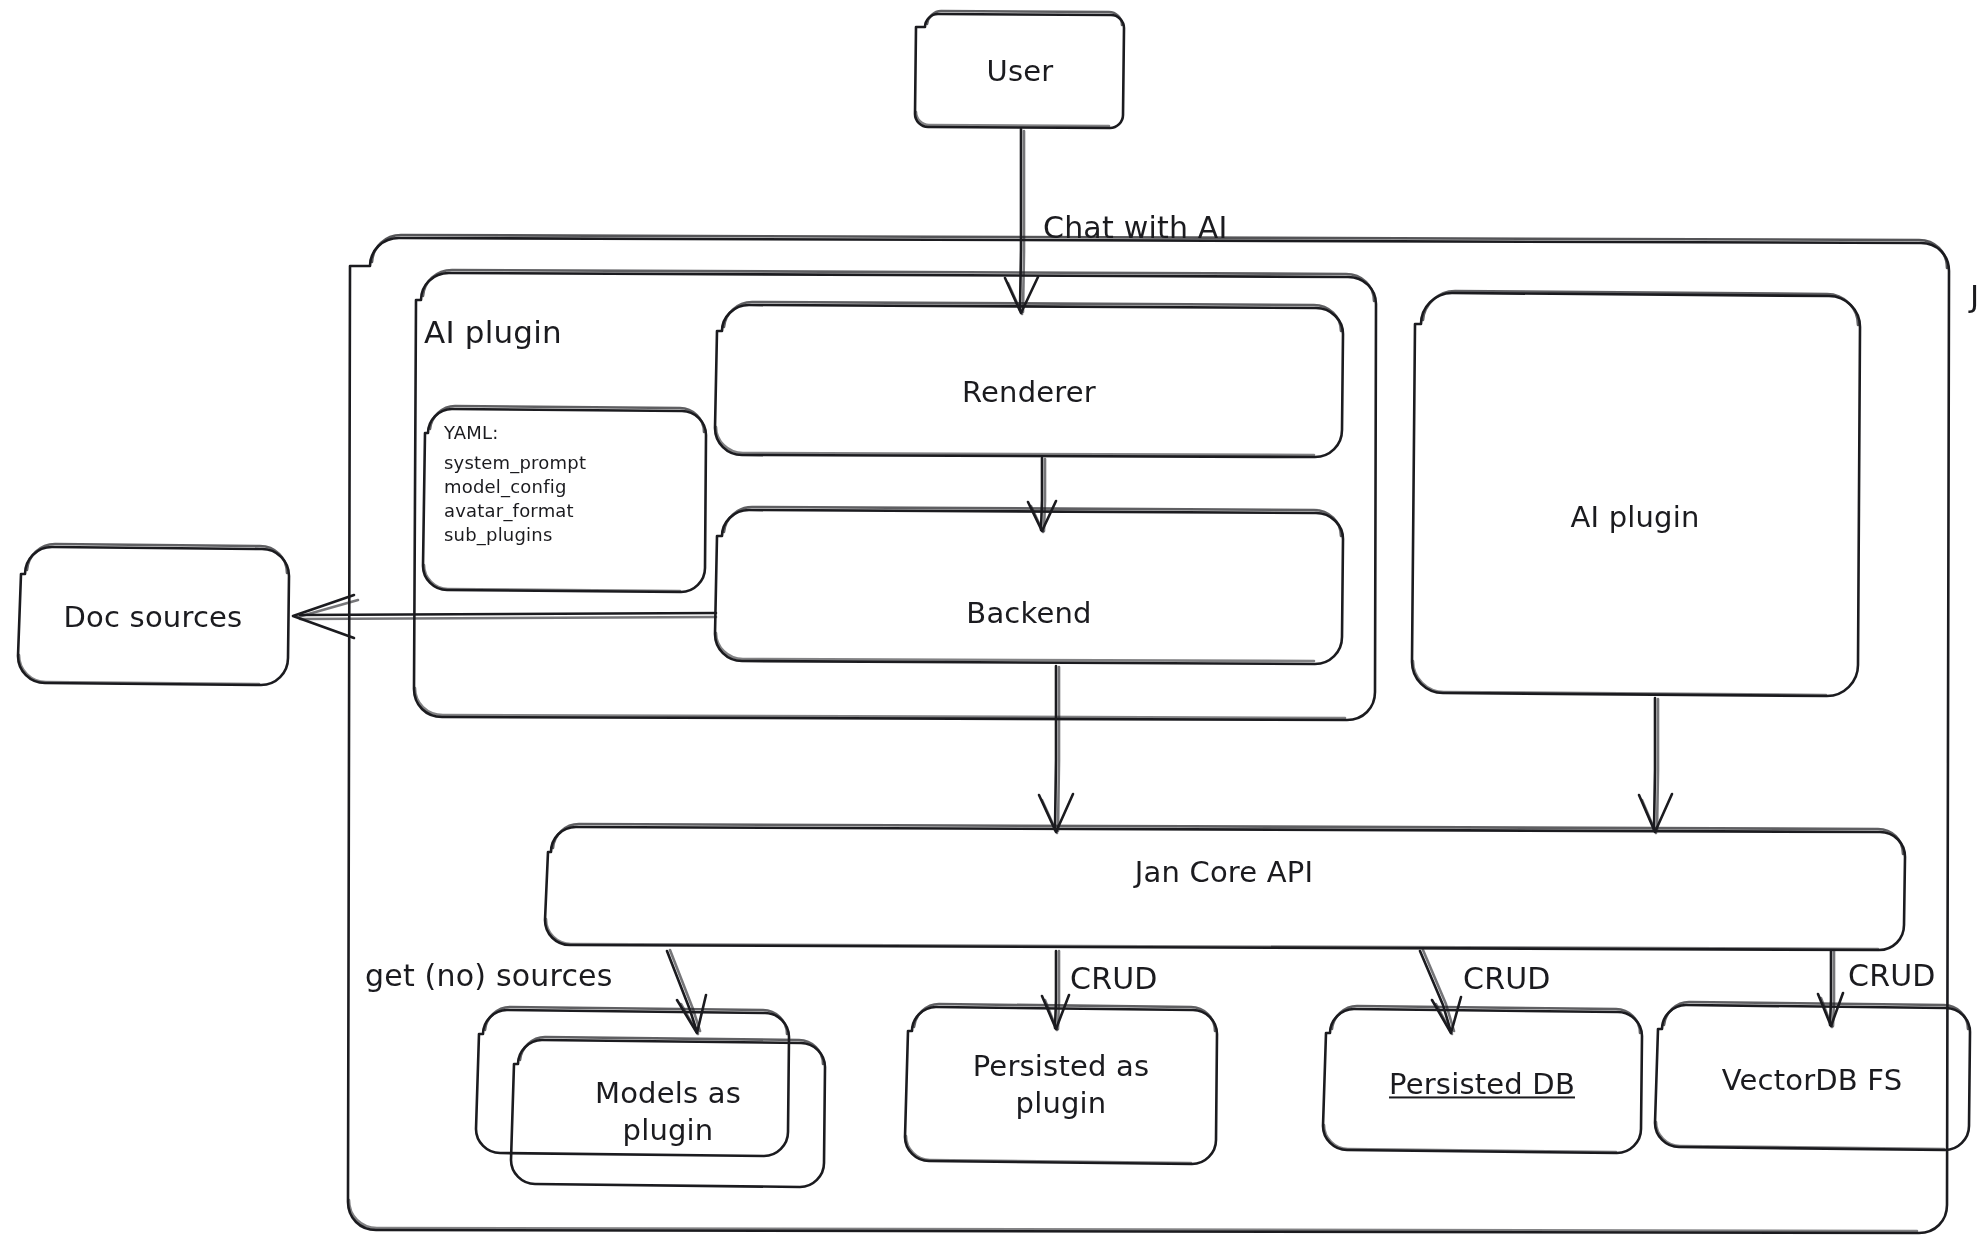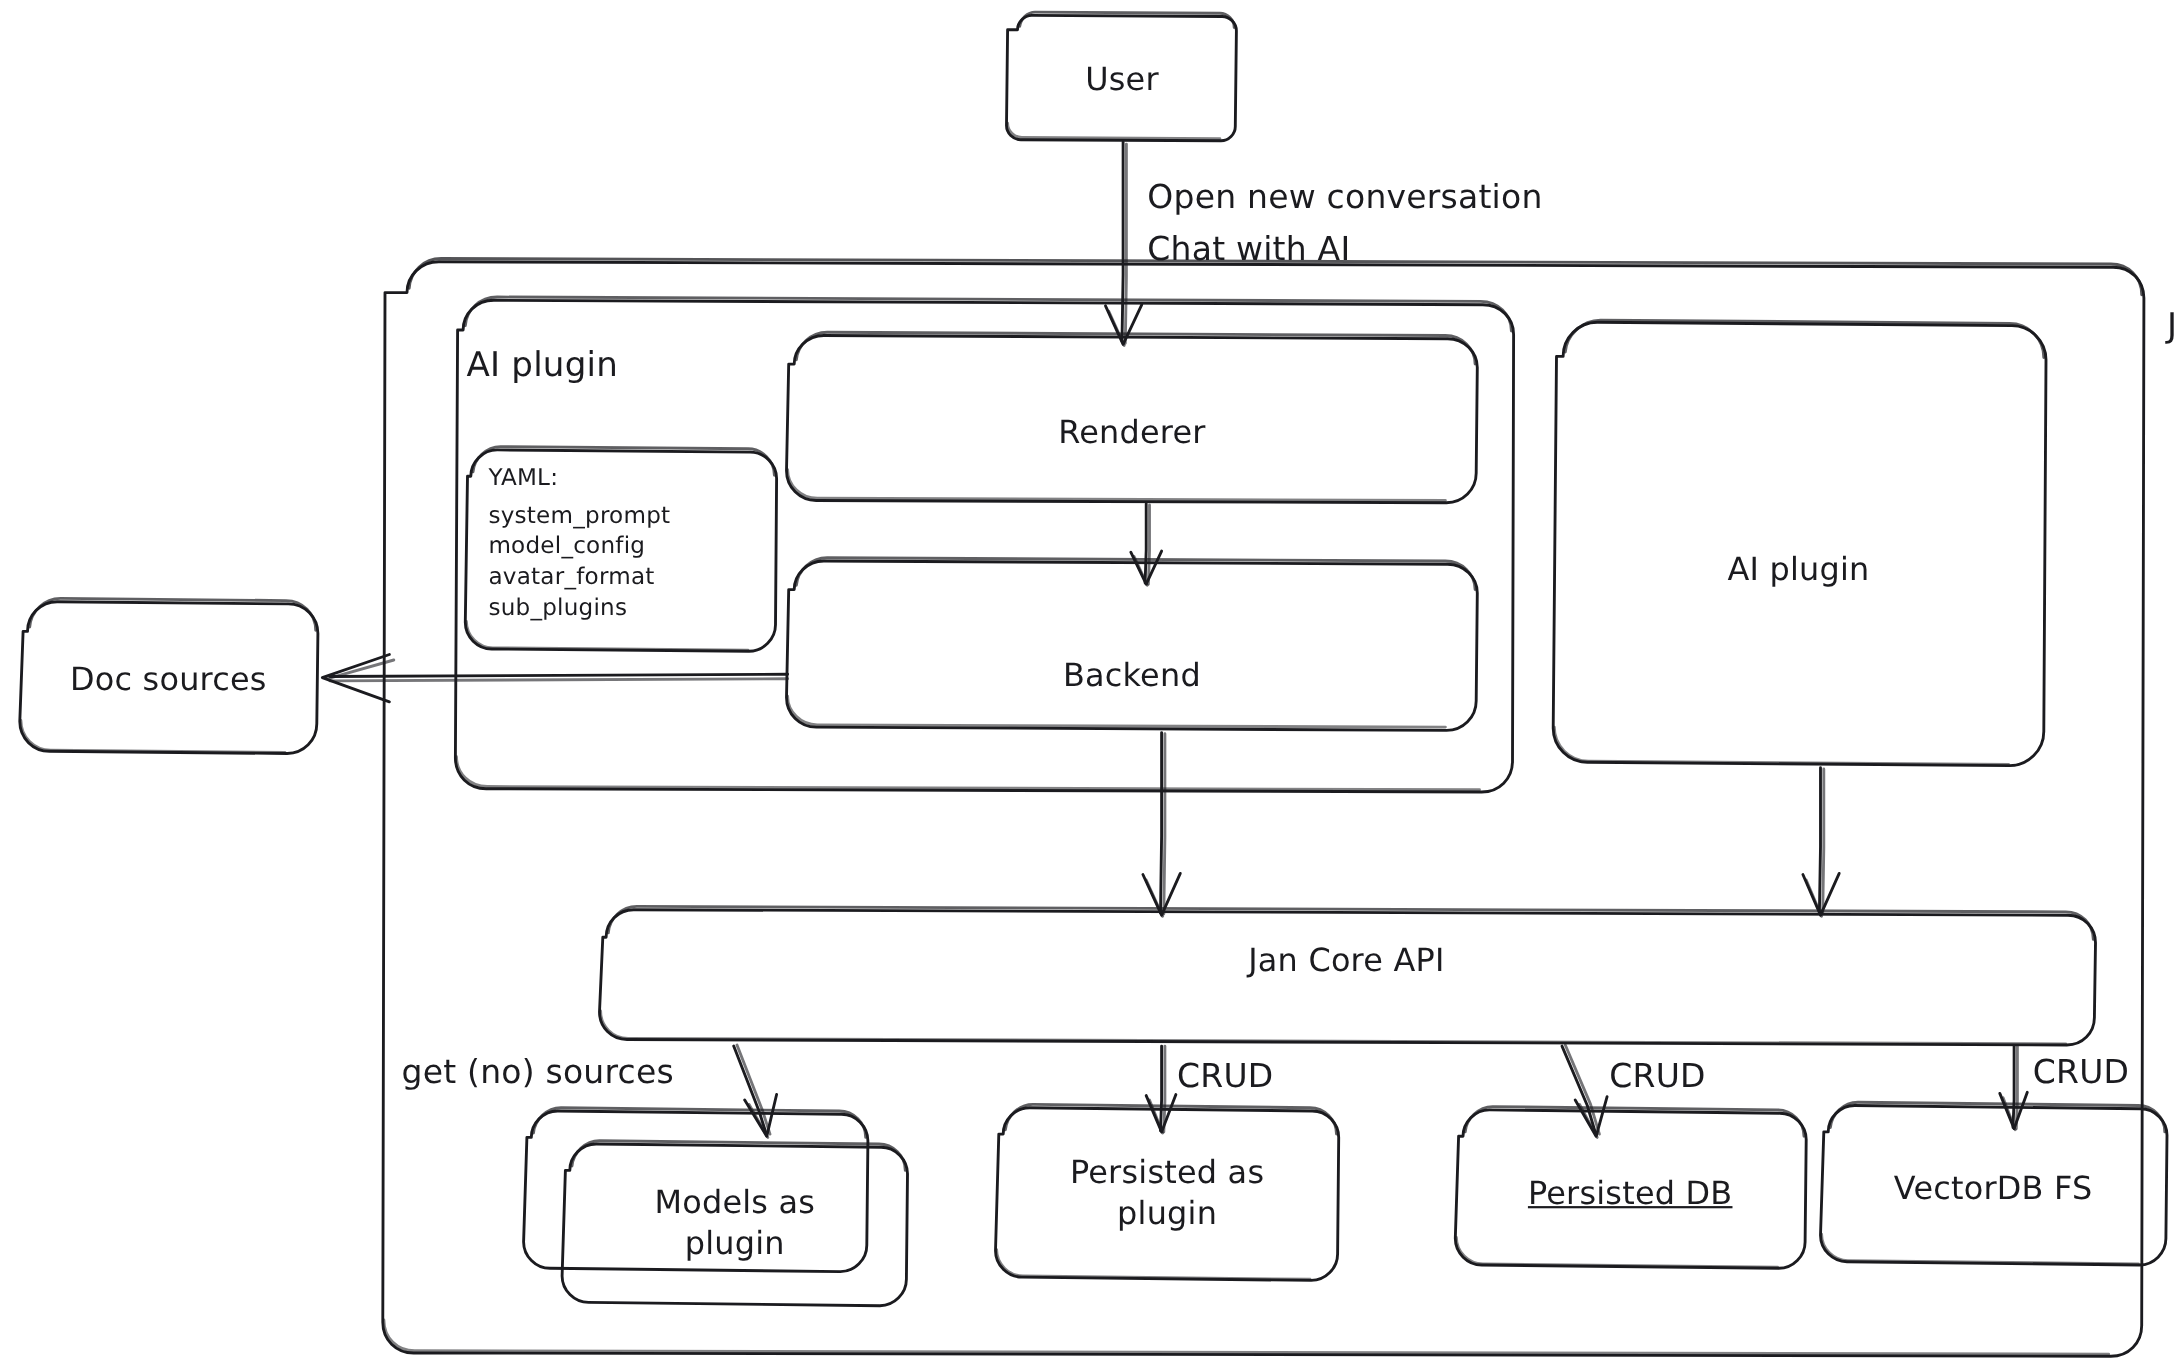--- a/index.html
+++ b/index.html
@@ -37,21 +37,21 @@
   }
   .group-label {
     font-size: 31px;
     transform: translate(0, -50%);
   }
   .edge-label {
     font-size: 30px;
     transform: translate(0, -50%);
   }
   .yaml-label {
-    font-size: 21px;
+    font-size: 18px;
     line-height: 1.33;
     transform: translate(0, 0);
   }
   .multiline {
     text-align: center;
   }
 </style>
 </head>
 <body>
 
@@ -198,21 +198,20 @@
     <g>
       <path d="M1662 1029 C1662 1016 1673 1005 1686 1005 L1946 1008 C1959 1008 1970 1019 1970 1032 L1969 1126 C1969 1139 1958 1150 1945 1150 L1679 1147 C1666 1147 1655 1136 1655 1123 L1658 1029 Z"></path>
       <path d="M1664 1025 C1665 1013 1676 1002 1689 1002 L1944 1005 C1957 1005 1968 1016 1968 1029" opacity="0.7"></path>
       <path d="M1656 1122 C1656 1135 1667 1146 1680 1146 L1944 1149" opacity="0.55"></path>
     </g>
 
   </svg>
 
   <div class="lbl node-label" style="left:1020px; top:72px;">User</div>
 
-  <div class="lbl edge-label" style="left:1043px; top:180px;">Open new conversation</div>
 
   <div class="lbl edge-label" style="left:1043px; top:228px;">Chat with AI</div>
 
   <div class="lbl group-label" style="left:424px; top:333px;">AI plugin</div>
 
   <div class="lbl group-label" style="left:1970px; top:297px;">Jan</div>
 
   <div class="lbl node-label" style="left:1029px; top:393px;">Renderer</div>
 
   <div class="lbl node-label" style="left:1029px; top:614px;">Backend</div>

